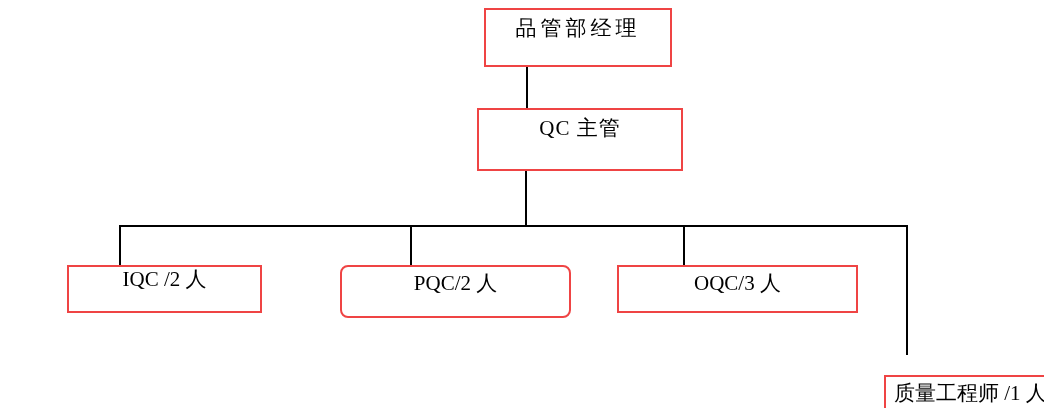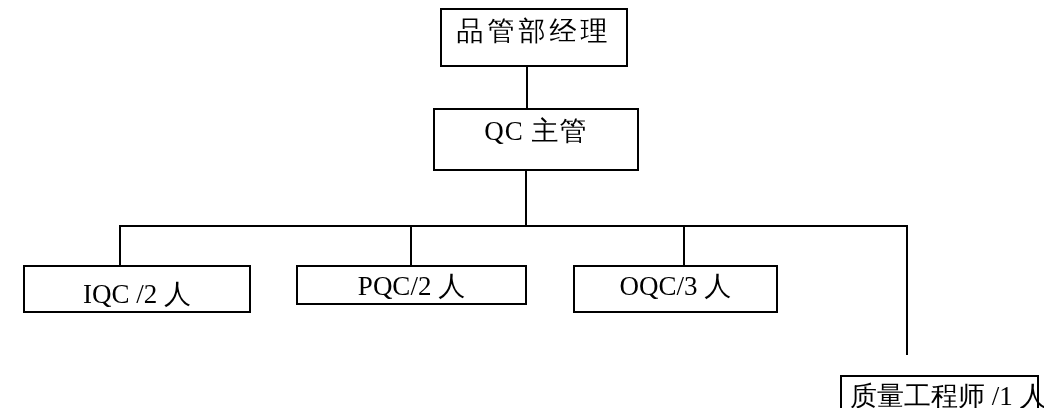--- a/index.html
+++ b/index.html
@@ -10,35 +10,36 @@
   }
   .canvas {
     position: relative;
     width: 1044px;
     height: 408px;
     background: #ffffff;
     overflow: hidden;
   }
   .node {
     position: absolute;
-    border: 2px solid #000000;
+    border: 2px solid #ef4444;
     background: #ffffff;
-    font-size: 27px;
+    font-size: 21px;
     line-height: 1.15;
     text-align: center;
     padding-top: 6px;
     white-space: nowrap;
+    margin-left: 44px;
   }
   .node.wide-spacing { letter-spacing: 4px; }
   .node.slight-spacing { letter-spacing: 1px; }
   .node-manager   { left: 440px; top: 8px;   width: 188px; height: 59px; }
   .node-qc-supervisor { left: 433px; top: 108px; width: 206px; height: 63px; }
-  .node-iqc       { left: 23px;  top: 265px; width: 228px; height: 48px; padding-top: 12px; }
-  .node-pqc       { left: 296px; top: 265px; width: 231px; height: 40px; padding-top: 4px; }
-  .node-oqc       { left: 573px; top: 265px; width: 205px; height: 48px; padding-top: 4px; }
+  .node-iqc       { left: 23px;  top: 265px; width: 195px; height: 48px; padding-top: 0; }
+  .node-pqc       { left: 296px; top: 265px; width: 231px; height: 53px; padding-top: 4px; border-radius: 8px; }
+  .node-oqc       { left: 573px; top: 265px; width: 241px; height: 48px; padding-top: 4px; }
   .node-engineer  { left: 840px; top: 375px; width: 199px; height: 43px; padding-top: 4px; text-align: left; padding-left: 8px; }
   .line {
     position: absolute;
     background: #000000;
   }
   .line.v { width: 1.5px; }
   .line.h { height: 1.5px; }
   .l-top-drop   { left: 526px; top: 67px;  height: 41px; }
   .l-sup-drop   { left: 525px; top: 171px; height: 55px; }
   .l-bus        { left: 119px; top: 225px; width: 789px; }

